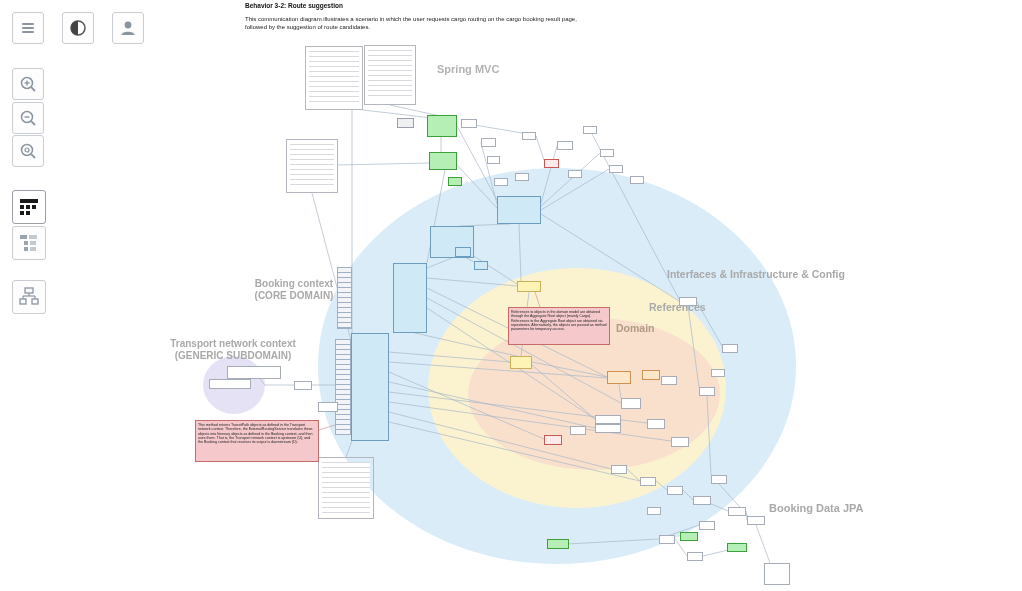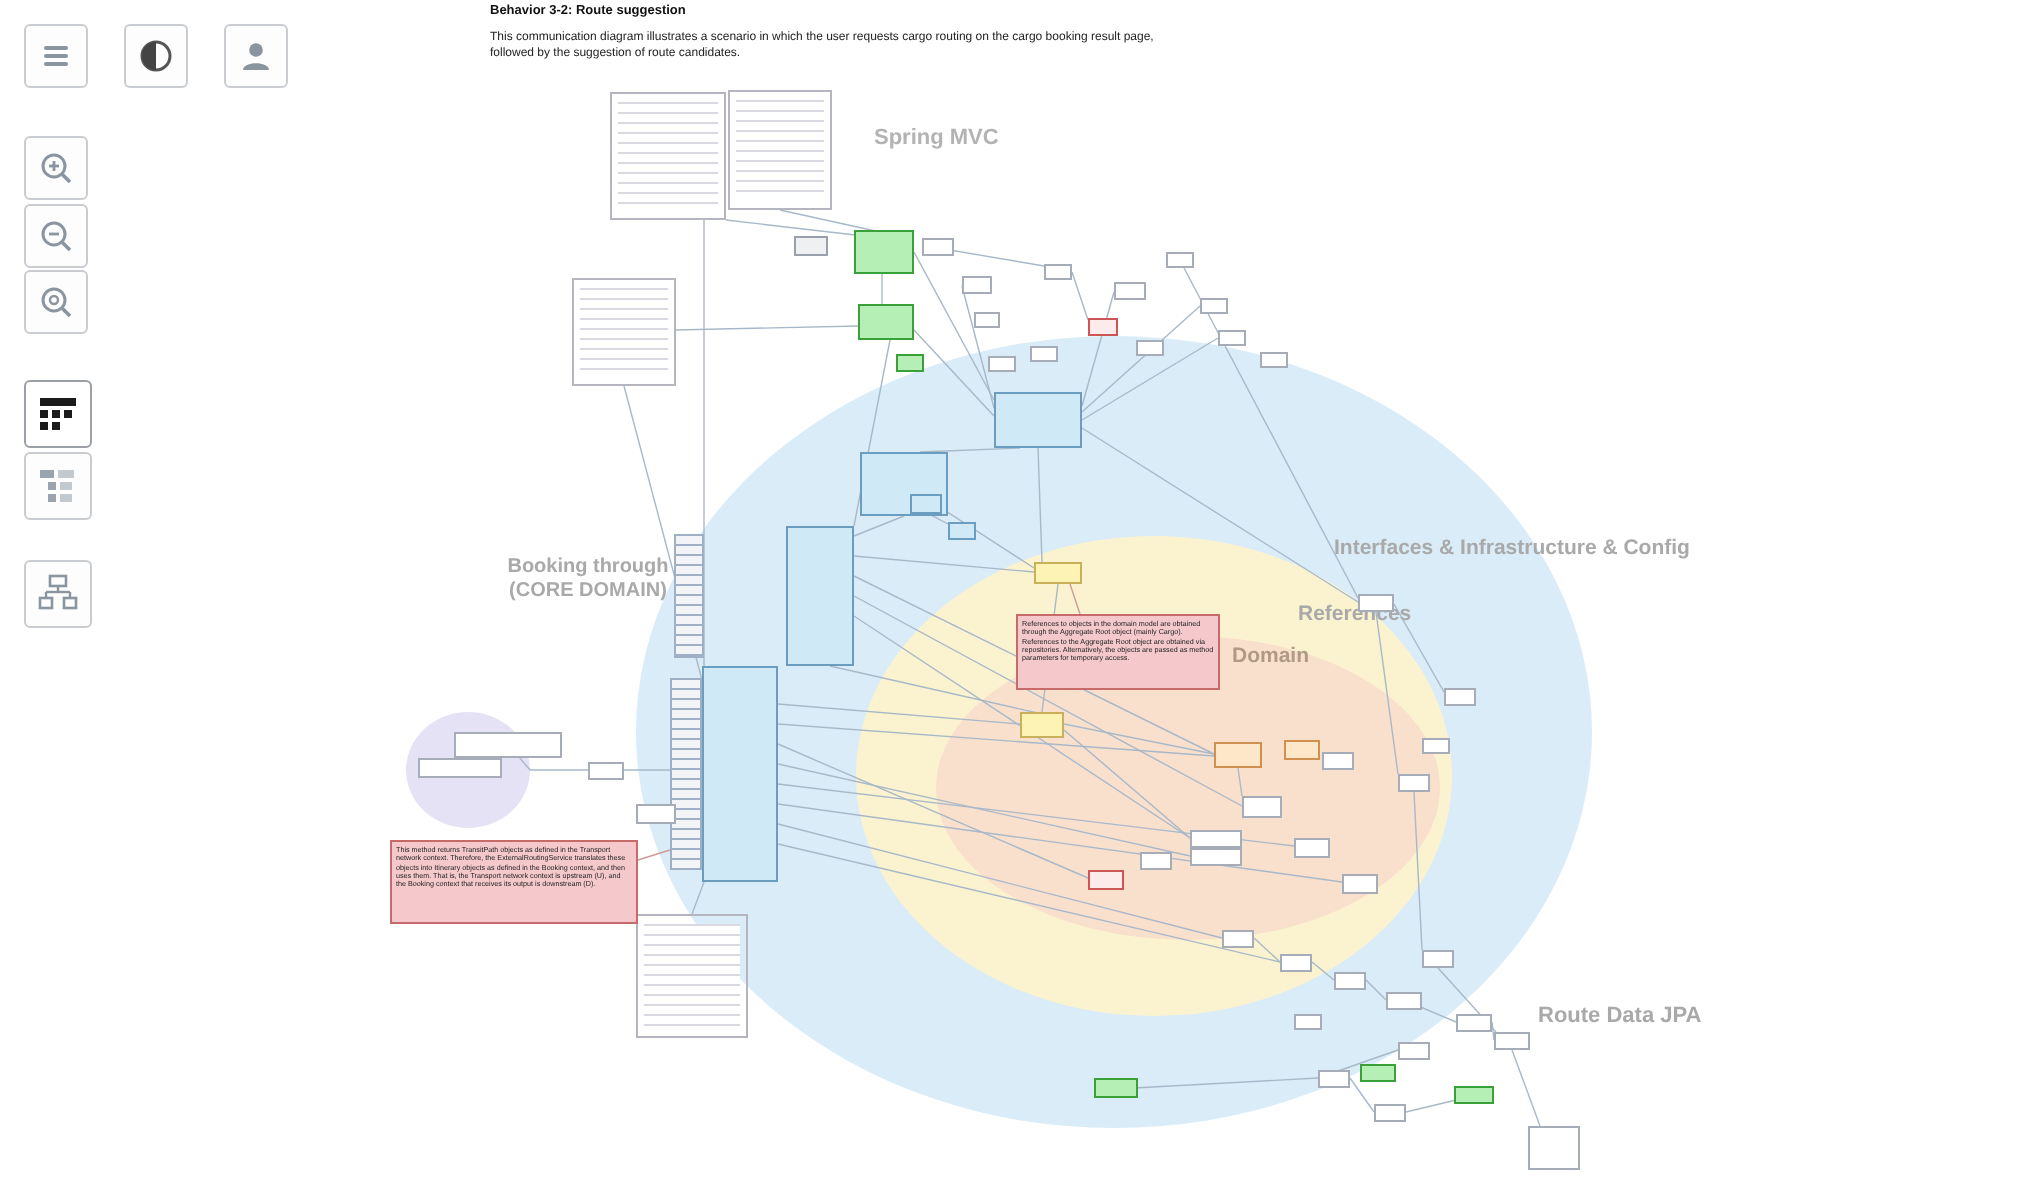--- a/index.html
+++ b/index.html
@@ -160,22 +160,23 @@
 
     <div class="ellipse el-blue"></div>
     <div class="ellipse el-yellow"></div>
     <div class="ellipse el-peach"></div>
     <div class="ellipse el-purple"></div>
 
     <div class="layer-label lbl-springmvc">Spring MVC</div>
     <div class="layer-label lbl-interfaces">Interfaces &amp; Infrastructure &amp; Config</div>
     <div class="layer-label lbl-application">References</div>
     <div class="layer-label lbl-domain">Domain</div>
-    <div class="layer-label lbl-booking">Booking through (CORE DOMAIN)</div>
-    <div class="layer-label lbl-jpa">Route Data JPA</div>
+    <div class="layer-label lbl-booking">Booking context (CORE DOMAIN)</div>
+    <div class="layer-label lbl-transport">Transport network context (GENERIC SUBDOMAIN)</div>
+    <div class="layer-label lbl-jpa">Booking Data JPA</div>
 
     <svg id="edge-layer" width="1022" height="591">
         <line x1="363" y1="110" x2="432" y2="118" stroke="#a8b8c8" stroke-width="0.7"></line>
         <line x1="390" y1="105" x2="440" y2="116" stroke="#a8b8c8" stroke-width="0.7"></line>
         <line x1="441" y1="137" x2="441" y2="152" stroke="#a8b8c8" stroke-width="0.7"></line>
         <line x1="338" y1="165" x2="429" y2="163" stroke="#a8b8c8" stroke-width="0.7"></line>
         <line x1="457" y1="126" x2="497" y2="200" stroke="#a8b8c8" stroke-width="0.7"></line>
         <line x1="457" y1="165" x2="497" y2="208" stroke="#a8b8c8" stroke-width="0.7"></line>
         <line x1="469" y1="124" x2="522" y2="133" stroke="#a8b8c8" stroke-width="0.7"></line>
         <line x1="536" y1="136" x2="544" y2="160" stroke="#a8b8c8" stroke-width="0.7"></line>

